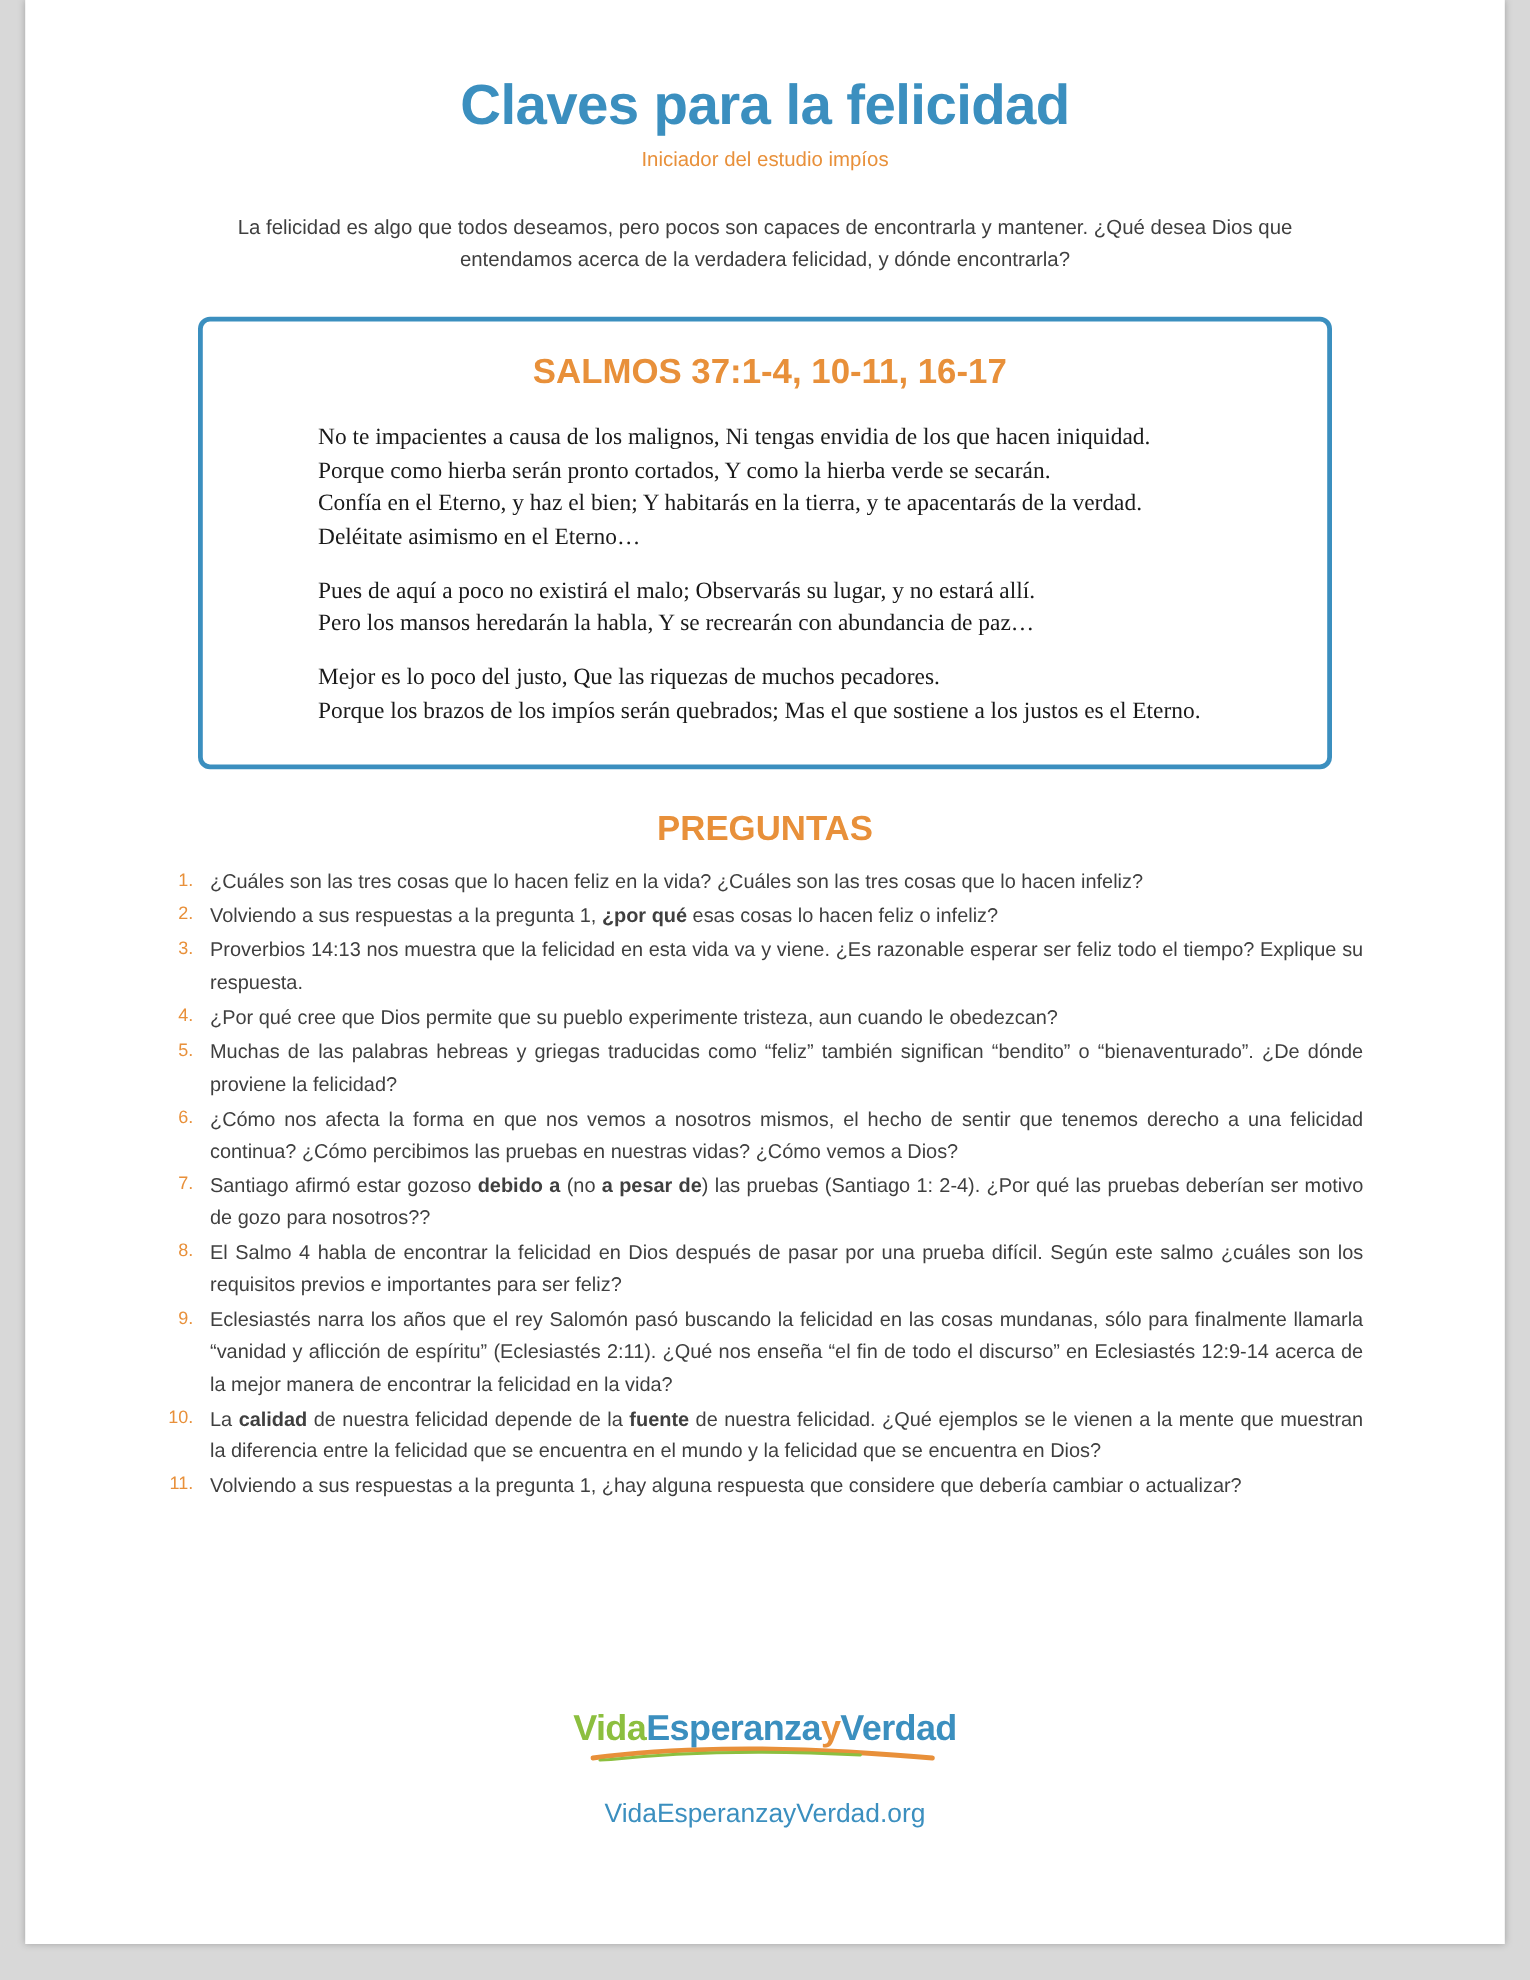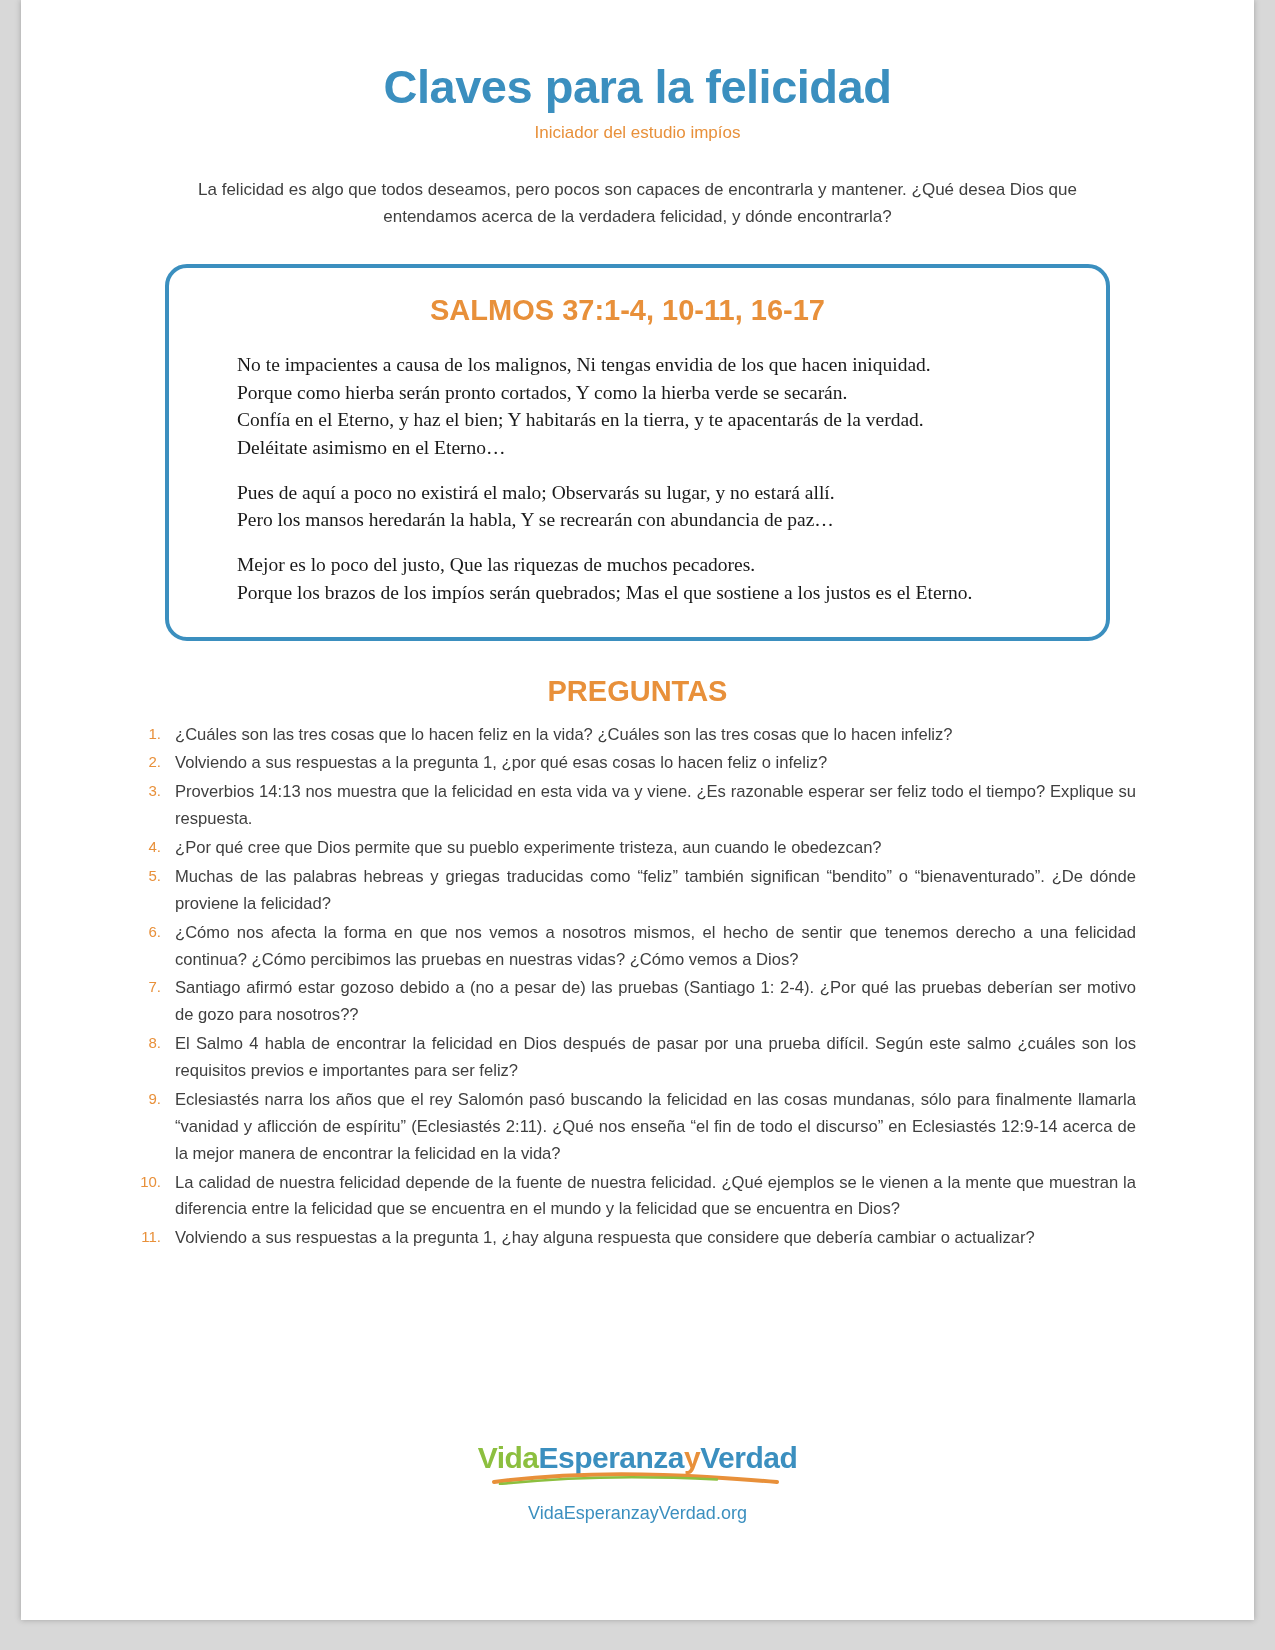--- a/index.html
+++ b/index.html
@@ -49,22 +49,22 @@
     font-size: 17px;
     line-height: 1.55;
     margin: 34px auto 0 auto;
     width: 900px;
   }
 
   
   .scripture-box {
     margin: 34px 48px 0 48px;
     border: 4px solid #3b8fbf;
-    border-radius: 22px;
-    padding: 24px 40px 30px 20px;
+    border-radius: 10px;
+    padding: 24px 40px 30px 48px;
   }
   .scripture-ref {
     text-align: center;
     color: #e8903a;
     font-size: 29px;
     font-weight: bold;
     margin: 2px 0 24px 0;
   }
   .scripture-text {
     font-family: "Liberation Serif", serif;
@@ -106,21 +106,21 @@
   }
   ol.questions li::before {
     content: counter(qcount) ".";
     position: absolute;
     left: 10px;
     width: 34px;
     text-align: right;
     color: #e8903a;
     font-size: 15px;
   }
-  ol.questions li b { font-weight: normal; }
+  ol.questions li b { font-weight: bold; }
 
   
   .footer {
     position: absolute;
     left: 0;
     right: 0;
     bottom: 96px;
     text-align: center;
   }
   .logo {
@@ -136,22 +136,22 @@
   .logo .w3 { color: #e8903a; }
   .logo .w4 { color: #3b8fbf; }
   .logo-swoosh {
     display: block;
     margin: -4px auto 0 auto;
     width: 290px;
     height: 14px;
   }
   .logo-url {
     color: #3b8fbf;
-    font-size: 18px;
-    margin-top: 12px;
+    font-size: 22px;
+    margin-top: 24px;
   }
 </style>
 </head>
 <body>
 
 <div class="page">
   <div class="inner">
 
     <h1 class="doc-title">Claves para la felicidad</h1>
     <div class="doc-subtitle">Iniciador del estudio impíos</div>

